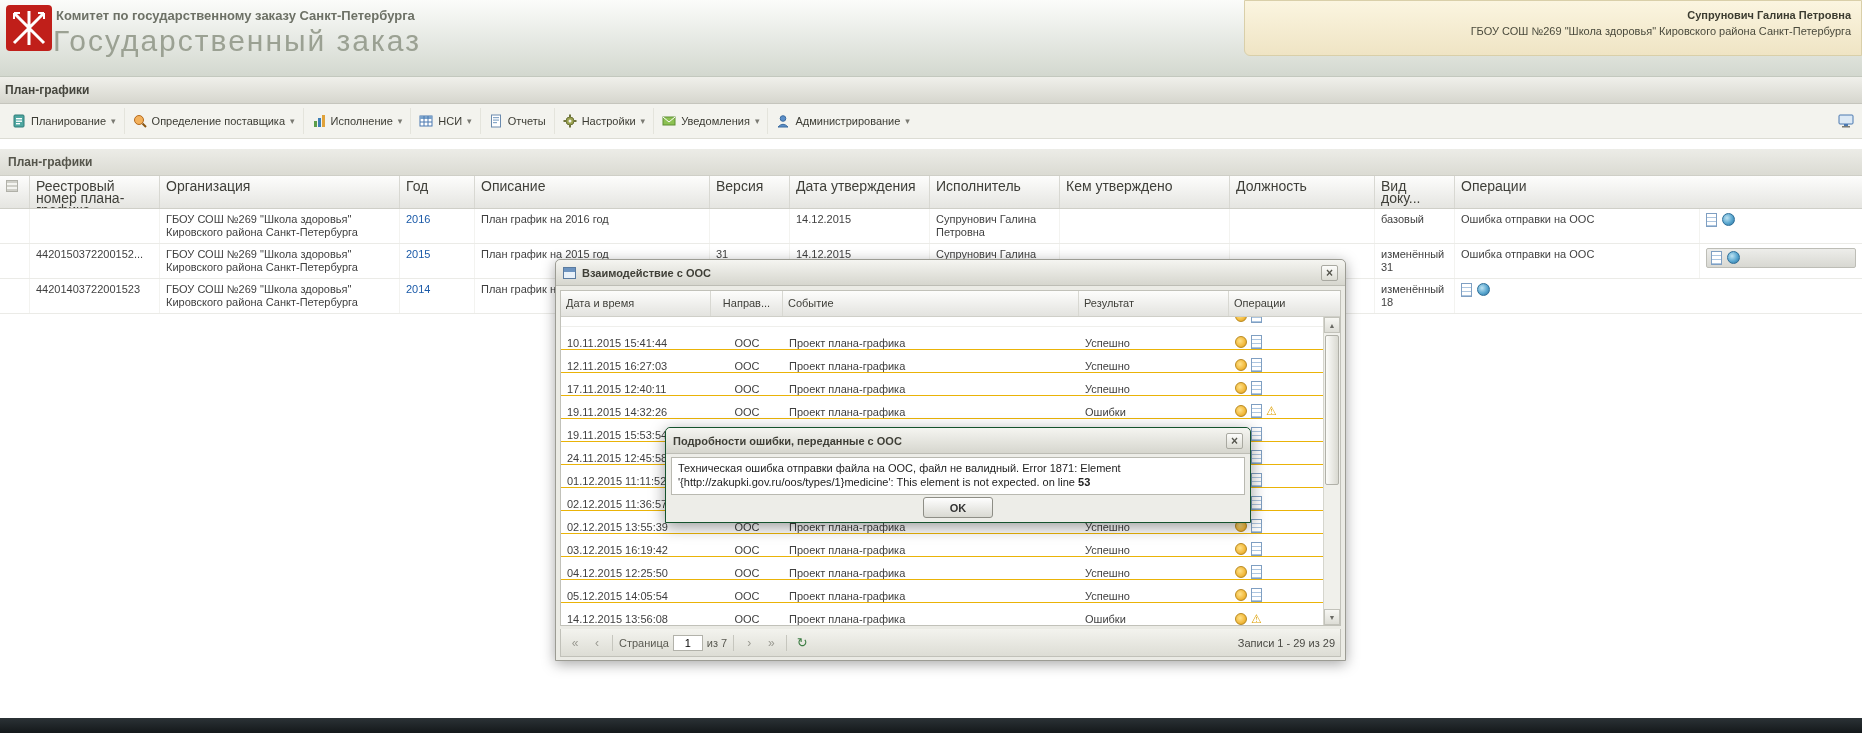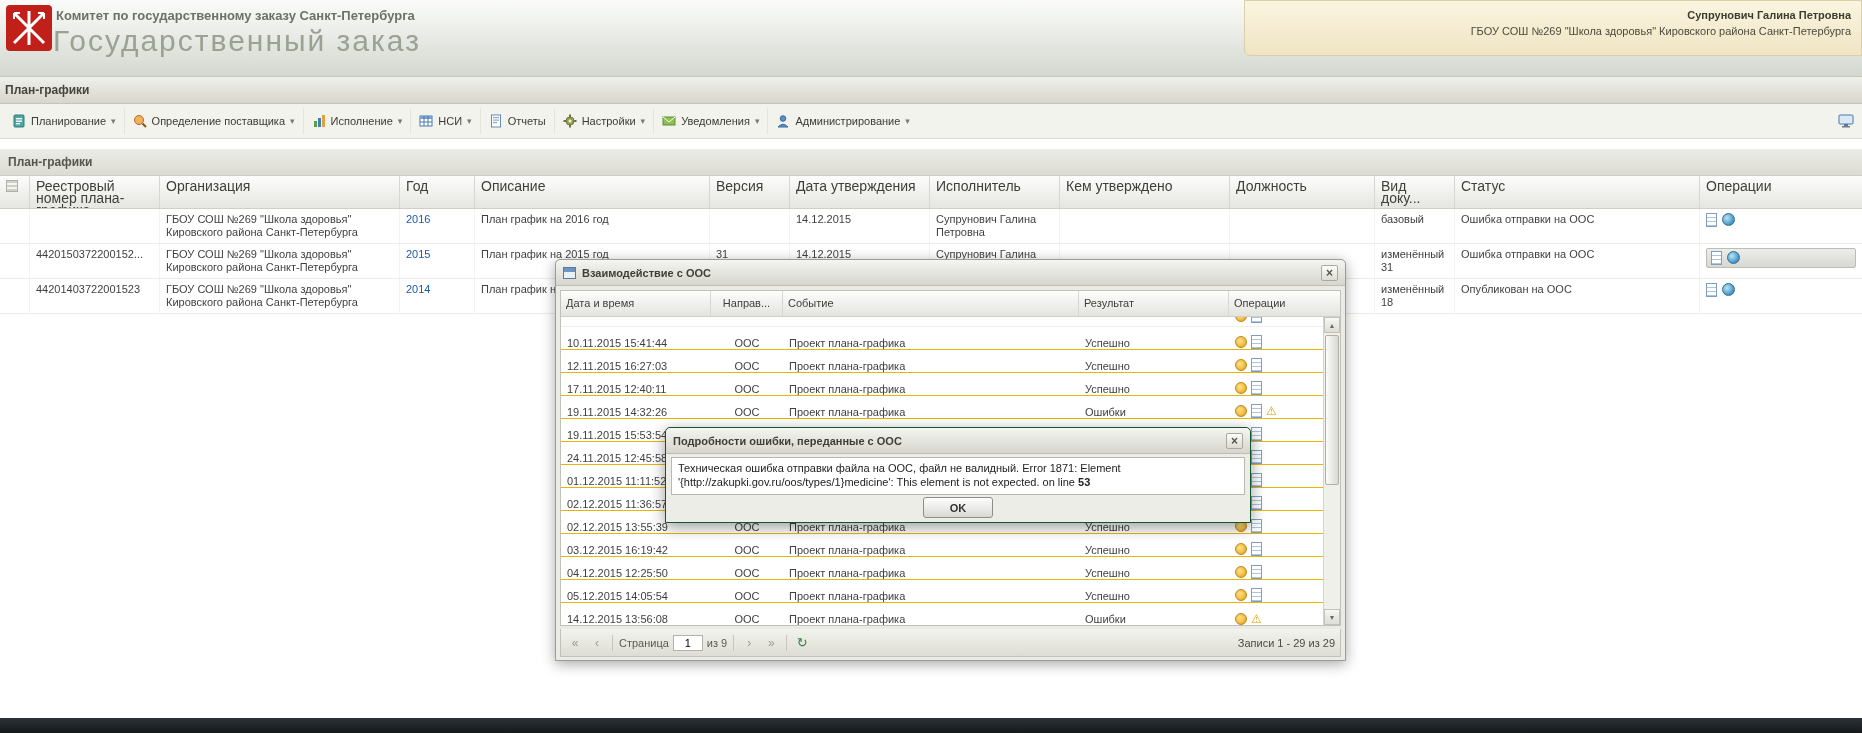--- a/index.html
+++ b/index.html
@@ -202,21 +202,20 @@
       <div class="th c1">Реестровый номер плана-графика</div>
       <div class="th c2">Организация</div>
       <div class="th c3">Год</div>
       <div class="th c4">Описание</div>
       <div class="th c5">Версия</div>
       <div class="th c6">Дата утверждения</div>
       <div class="th c7">Исполнитель</div>
       <div class="th c8">Кем утверждено</div>
       <div class="th c9">Должность</div>
       <div class="th c10">Вид доку...</div>
-      <div class="th c11">Статус</div>
       <div class="th c12" style="border-right:none">Операции</div>
     </div>
 
     <div class="trow">
       <div class="td c0"></div>
       <div class="td c1"></div>
       <div class="td c2">ГБОУ СОШ №269 "Школа здоровья" Кировского района Санкт-Петербурга</div>
       <div class="td c3"><a class="ylink">2016</a></div>
       <div class="td c4">План график на 2016 год</div>
       <div class="td c5"></div>
@@ -269,21 +268,20 @@
       <div class="td c4">План график на 2014 год</div>
       <div class="td c5"></div>
       <div class="td c6"></div>
       <div class="td c7"></div>
       <div class="td c8"></div>
       <div class="td c9"></div>
       <div class="td c10">
           <div>изменённый</div>
           <div>18</div>
         </div>
-      <div class="td c11">Опубликован на ООС</div>
       <div class="td c12" style="border-right:none">
           <span class="opscell">
             <span class="idoc"></span>
             <span class="iglobe"></span>
           </span>
         </div>
     </div>
   </div>
 
   <div class="dlg">
@@ -451,21 +449,21 @@
         <div class="sthumb"></div>
         <div class="sarr down">▼</div>
       </div>
     </div>
     <div class="pager">
       <span class="pbtn">«</span>
       <span class="pbtn">‹</span>
       <span class="psep"></span>
       <span>Страница</span>
       <input class="pinput" value="1" style="">
-      <span>из 9</span>
+      <span>из 7</span>
       <span class="psep"></span>
       <span class="pbtn">›</span>
       <span class="pbtn">»</span>
       <span class="psep"></span>
       <span class="pbtn refresh">↻</span>
       <span class="precords">Записи 1 - 29 из 29</span>
     </div>
   </div>
 
   <div class="errdlg">

